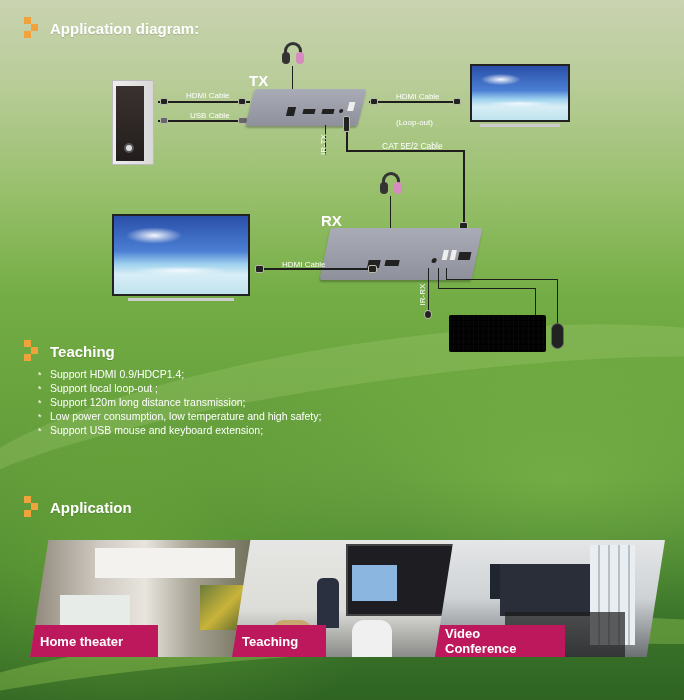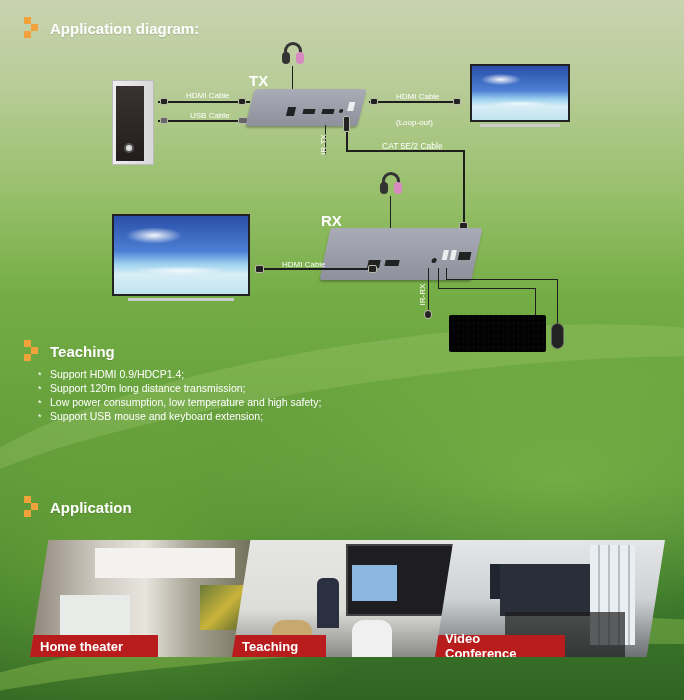--- a/index.html
+++ b/index.html
@@ -80,21 +80,21 @@
   .features { position: absolute; left: 38px; top: 368px; list-style: none; }
   .features li { color: #fff; font-size: 10.5px; line-height: 13px; white-space: nowrap; }
   .features li::before { content: "*"; display: inline-block; width: 12px; font-size: 9px; }
 
   
   .app-card {
     position: absolute; top: 540px; height: 117px; overflow: hidden;
   }
   .app-card .img { position: absolute; inset: 0; }
   .app-card .tag {
-    position: absolute; bottom: 0; height: 22px; background: #b91c1c;
+    position: absolute; bottom: 0; height: 32px; background: #be185d;
     color: #fff; font-weight: bold; font-size: 13px; display: flex; align-items: center; padding: 0 10px;
   }
 </style>
 </head>
 <body>
 
 <div class="swoosh1"></div>
 <div class="swoosh2"></div>
 
 <div class="section-head" style="left:24px;top:17px;">
@@ -203,20 +203,21 @@
 <div class="section-head" style="left:24px;top:340px;">
   <div class="sq-icon">
       <span></span>
       <span></span>
       <span></span>
     </div>
   <span>Teaching</span>
 </div>
 <ul class="features">
   <li>Support HDMI 0.9/HDCP1.4;</li>
+  <li>Support local loop-out ;</li>
   <li>Support 120m long distance transmission;</li>
   <li>Low power consumption, low temperature and high safety;</li>
   <li>Support USB mouse and keyboard extension;</li>
 </ul>
 
 <div class="section-head" style="left:24px;top:496px;">
   <div class="sq-icon">
       <span></span>
       <span></span>
       <span></span>

